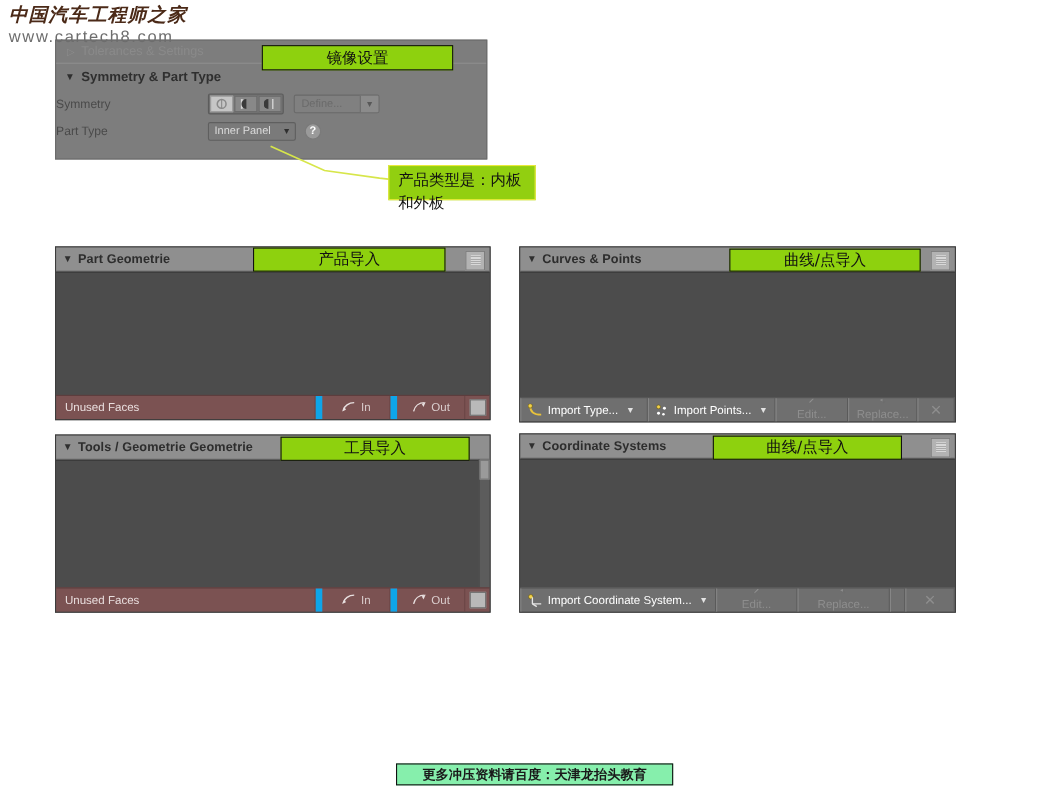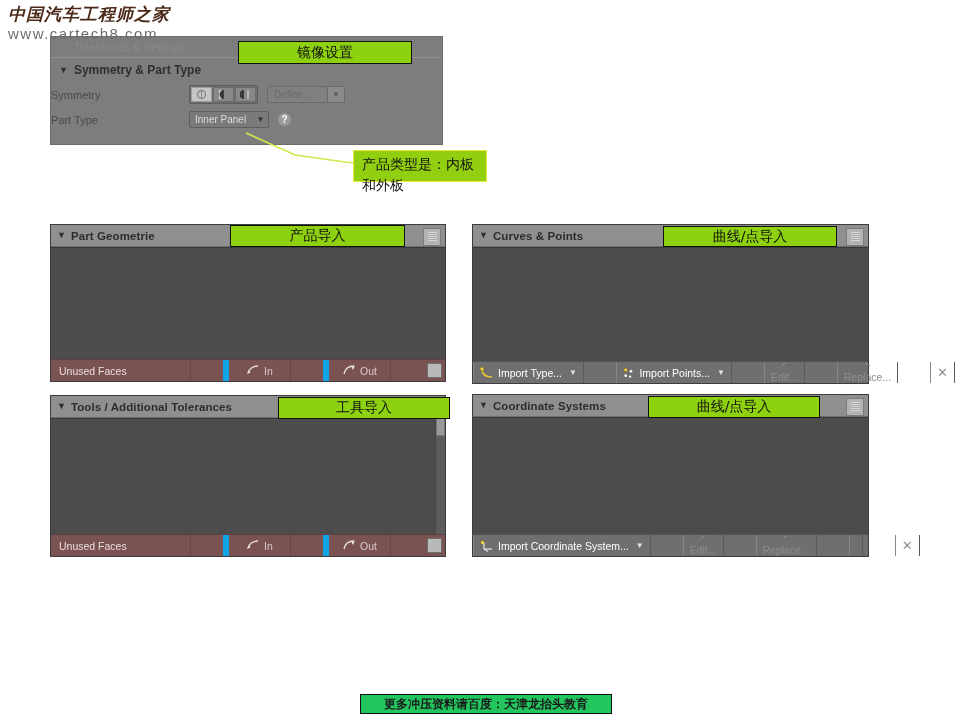--- a/index.html
+++ b/index.html
@@ -100,21 +100,20 @@
   }
 
   .panel-footer {
     position: absolute;
     left: 0; right: 0;
     bottom: 0;
     height: 22px;
     display: flex;
     align-items: stretch;
     box-sizing: border-box;
-    gap: 32px;
   }
   .footer-red {
     background: #7b5252;
     border-top: 1px solid #5d3d3d;
   }
   .footer-gray {
     background: #6f6f6f;
     border-top: 1px solid #555;
   }
 
@@ -376,21 +375,21 @@
     pointer-events: none;
   }
 
   
   #bottom-banner {
     position: absolute;
     left: 360px;
     top: 694px;
     width: 252px;
     height: 20px;
-    background: #22c55e;
+    background: #86efac;
     border: 1px solid #111;
     display: flex;
     align-items: center;
     justify-content: center;
     box-sizing: border-box;
     font-family: "DejaVu Sans", "Liberation Sans", sans-serif;
     font-size: 12px;
     font-weight: bold;
     color: #1a1a1a;
     white-space: nowrap;
@@ -462,21 +461,21 @@
 </svg>
 
 <div class="anno" style="left:238px; top:41px; width:174px; height:23px;">镜像设置</div>
 
 <div class="anno multiline" style="left:353px; top:150px; width:134px; height:32px;">产品类型是：内板和外板</div>
 
 <div class="anno" style="left:230px; top:225px; width:175px; height:22px;">产品导入</div>
 
 <div class="anno" style="left:663px; top:226px; width:174px; height:21px;">曲线/点导入</div>
 
-<div class="anno" style="left:278px; top:397px; width:172px; height:22px;">工具导入</div>
+<div class="anno" style="left:255px; top:397px; width:172px; height:22px;">工具导入</div>
 
 <div class="anno" style="left:648px; top:396px; width:172px; height:22px;">曲线/点导入</div>
 
 <div class="cadpanel" style="left:50px; top:224px; width:396px; height:158px;">
   <div class="panel-header">
     <span class="tri">▼</span>
     <span class="ptitle">Part Geometrie</span>
     <span class="hdr-btn">
         <i></i>
       </span>
@@ -547,21 +546,21 @@
     </span>
     <span class="fbtn disabled" style="width:34px; justify-content:center; font-size:13px;">
       <span>✕</span>
     </span>
   </div>
 </div>
 
 <div class="cadpanel" style="left:50px; top:395px; width:396px; height:162px;">
   <div class="panel-header">
     <span class="tri">▼</span>
-    <span class="ptitle">Tools / Additional Tolerances</span>
+    <span class="ptitle">Tools / Geometrie Geometrie</span>
   </div>
   <div class="panel-body" style="right:9px;"></div>
   <div class="vscroll">
     <div class="thumb"></div>
   </div>
   <div class="panel-footer footer-red">
     <span class="unused-label">Unused Faces</span>
     <span class="foot-btn">
       <svg class="icoimg" width="14" height="11" viewBox="0 0 14 11">
         <path d="M12 1 C7 1 3 4 2 8" fill="none" stroke="#e8e0e0" stroke-width="1.3"></path>

